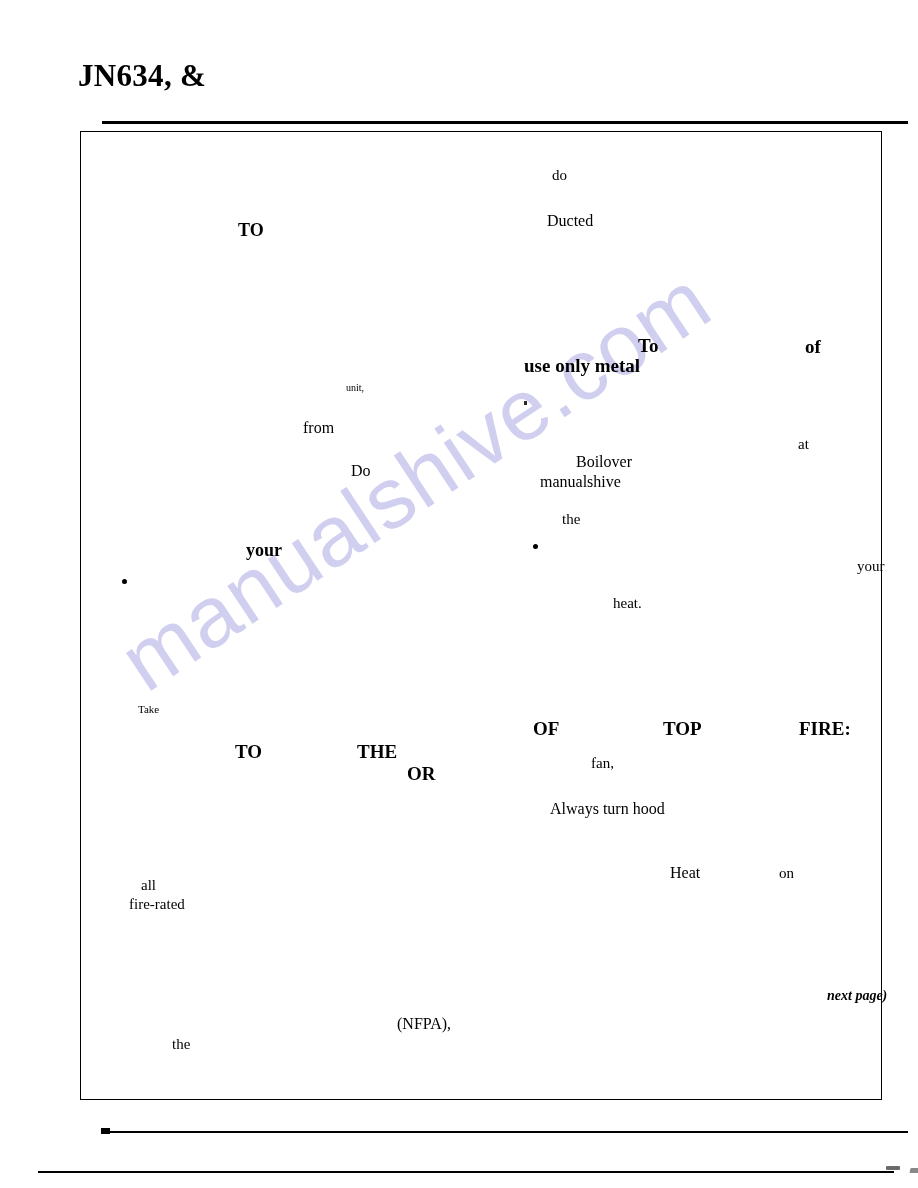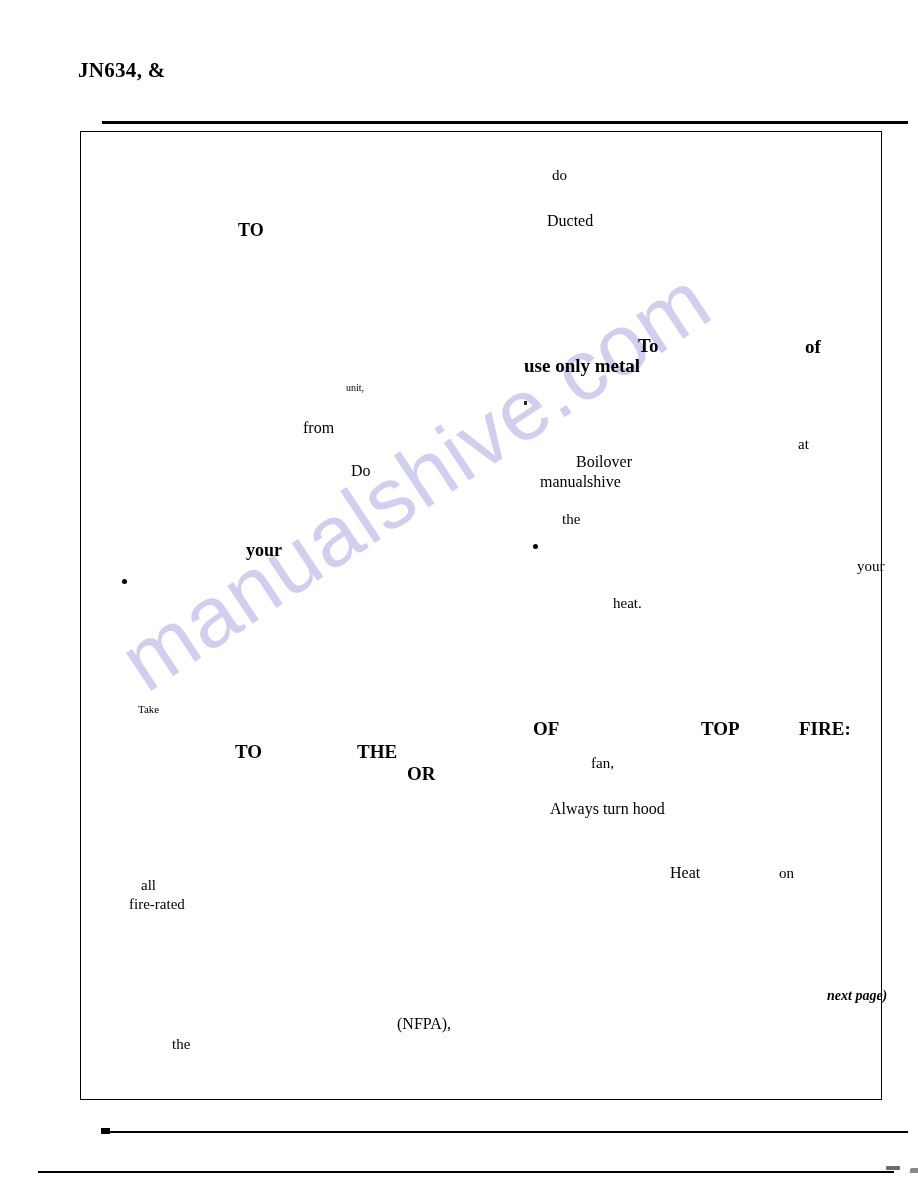--- a/index.html
+++ b/index.html
@@ -115,21 +115,21 @@
     height: 4px;
     background: #2b2b2b;
     z-index: 3;
   }
 
   
   #doc-title {
     position: absolute;
     left: 78px;
     top: 58px;
-    font-size: 21px;
+    font-size: 31px;
     font-weight: bold;
     letter-spacing: .3px;
     z-index: 3;
     white-space: nowrap;
   }
 
   
   #content-box {
     position: absolute;
     left: 80px;
@@ -195,21 +195,21 @@
       <div class="frag reg" style="left: 774px; top: 437px; font-size: 15px;">at</div>
       <div class="frag reg" style="left: 552px; top: 454px; font-size: 16px;">Boilover</div>
       <div class="frag reg" style="left: 327px; top: 463px; font-size: 16px;">Do</div>
       <div class="frag reg" style="left: 516px; top: 474px; font-size: 16px;">manualshive</div>
       <div class="frag reg" style="left: 538px; top: 512px; font-size: 15px;">the</div>
       <div class="frag bold" style="left: 222px; top: 541px; font-size: 18px;">your</div>
       <div class="frag reg" style="left: 833px; top: 559px; font-size: 15px;">your</div>
       <div class="frag reg" style="left: 589px; top: 596px; font-size: 15px;">heat.</div>
       <div class="frag reg" style="left: 114px; top: 704px; font-size: 11px;">Take</div>
       <div class="frag bold" style="left: 509px; top: 719px; font-size: 19px;">OF</div>
-      <div class="frag bold" style="left: 677px; top: 719px; font-size: 19px; font-family: Liberation Serif, serif;">TOP</div>
+      <div class="frag bold" style="left: 639px; top: 719px; font-size: 19px; font-family: Liberation Serif, serif;">TOP</div>
       <div class="frag bold" style="left: 775px; top: 719px; font-size: 19px;">FIRE:</div>
       <div class="frag bold" style="left: 211px; top: 742px; font-size: 19px;">TO</div>
       <div class="frag bold" style="left: 333px; top: 742px; font-size: 19px;">THE</div>
       <div class="frag reg" style="left: 567px; top: 756px; font-size: 15px;">fan,</div>
       <div class="frag bold" style="left: 383px; top: 764px; font-size: 19px;">OR</div>
       <div class="frag reg" style="left: 526px; top: 801px; font-size: 16px;">Always turn hood</div>
       <div class="frag reg" style="left: 646px; top: 865px; font-size: 16px;">Heat</div>
       <div class="frag reg" style="left: 755px; top: 866px; font-size: 15px;">on</div>
       <div class="frag reg" style="left: 117px; top: 878px; font-size: 15px;">all</div>
       <div class="frag reg" style="left: 105px; top: 897px; font-size: 15px;">fire-rated</div>

